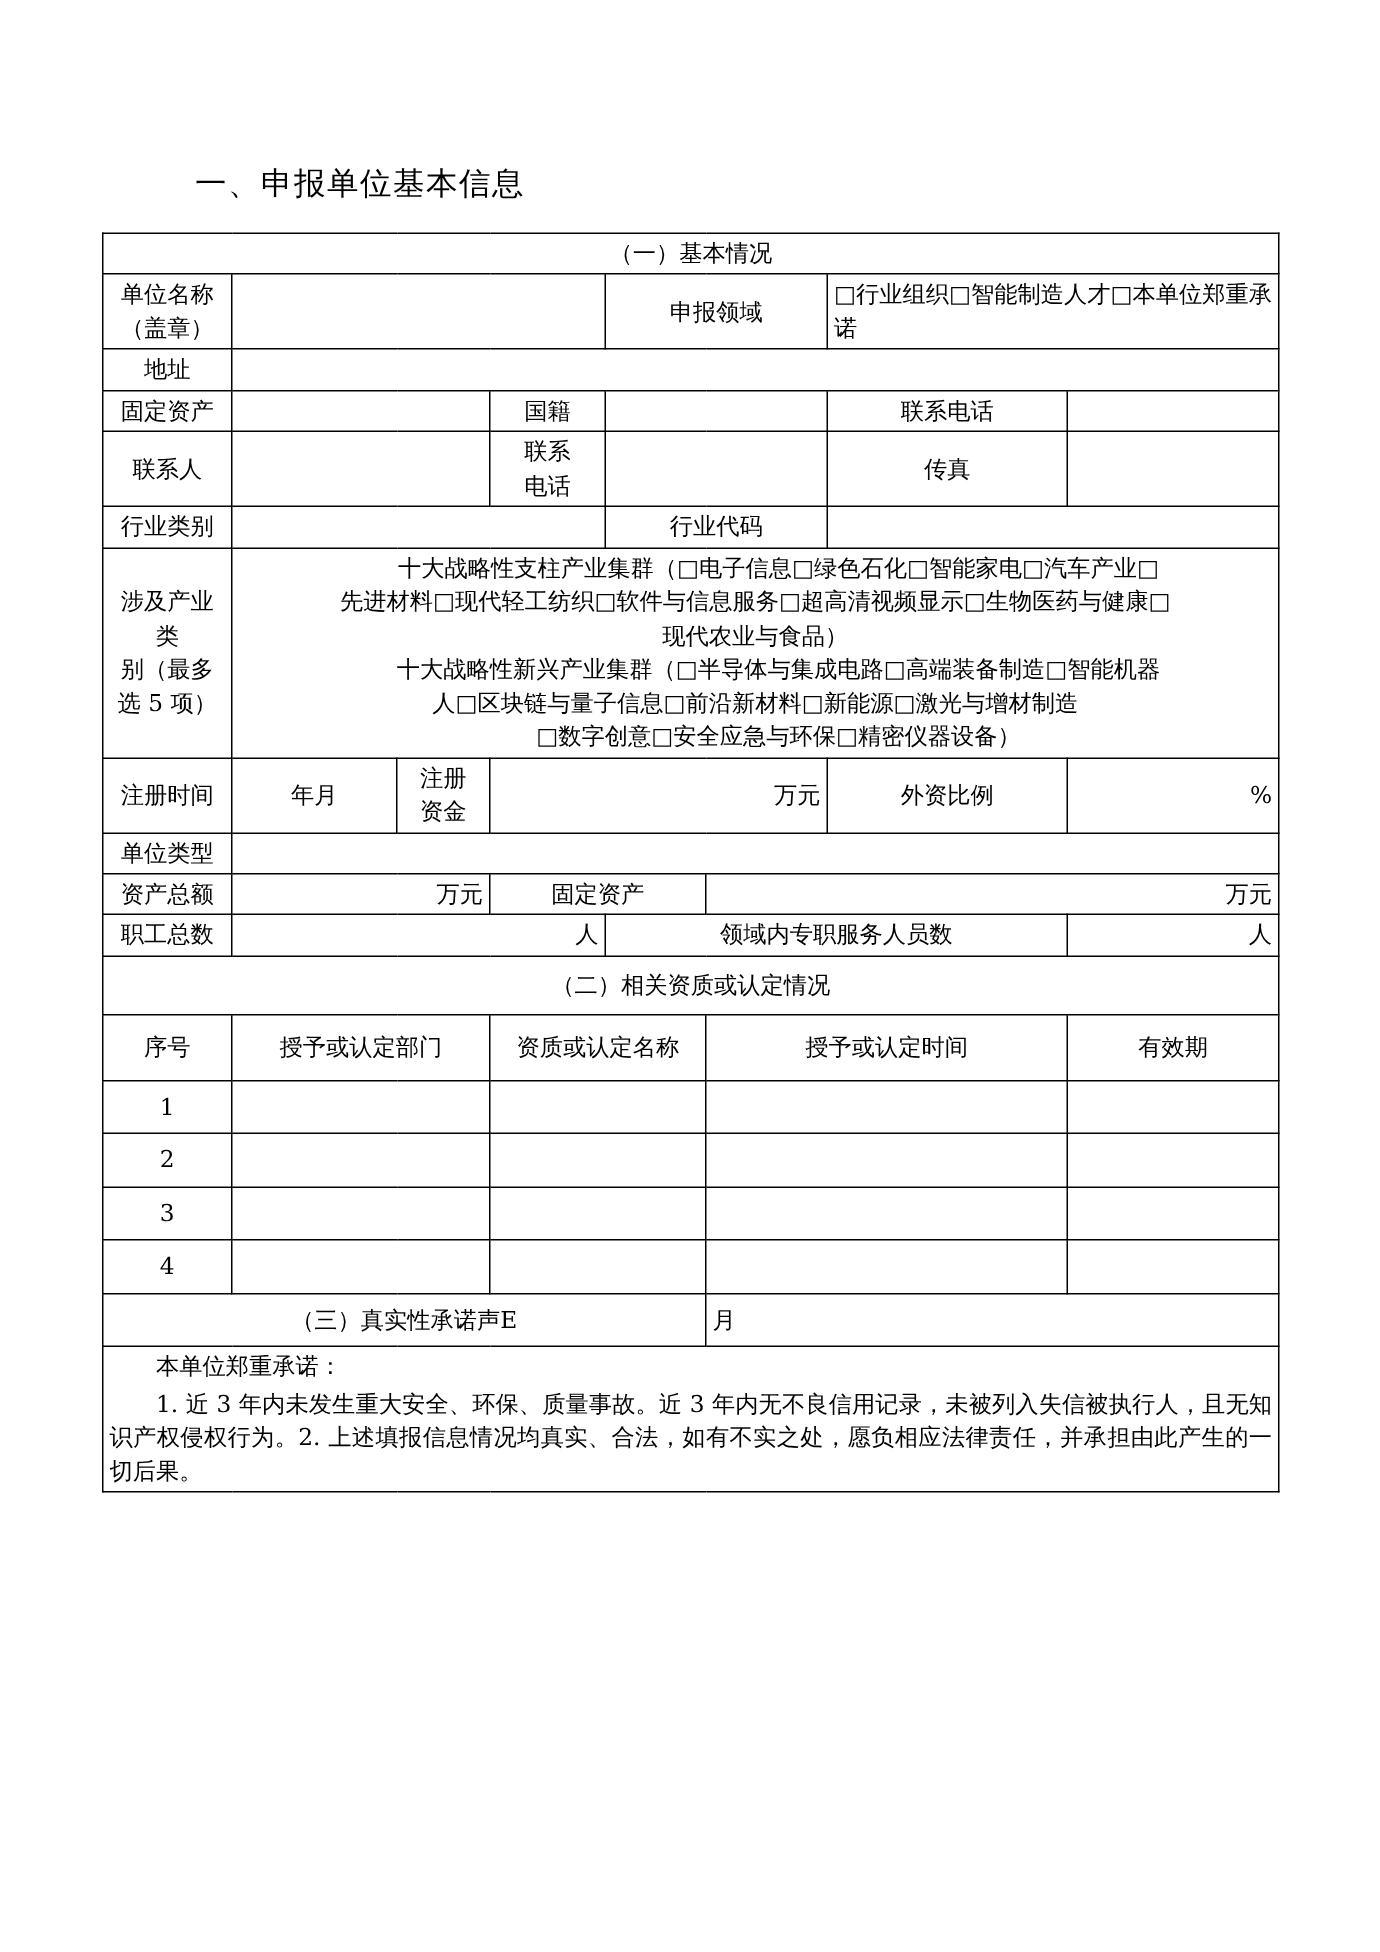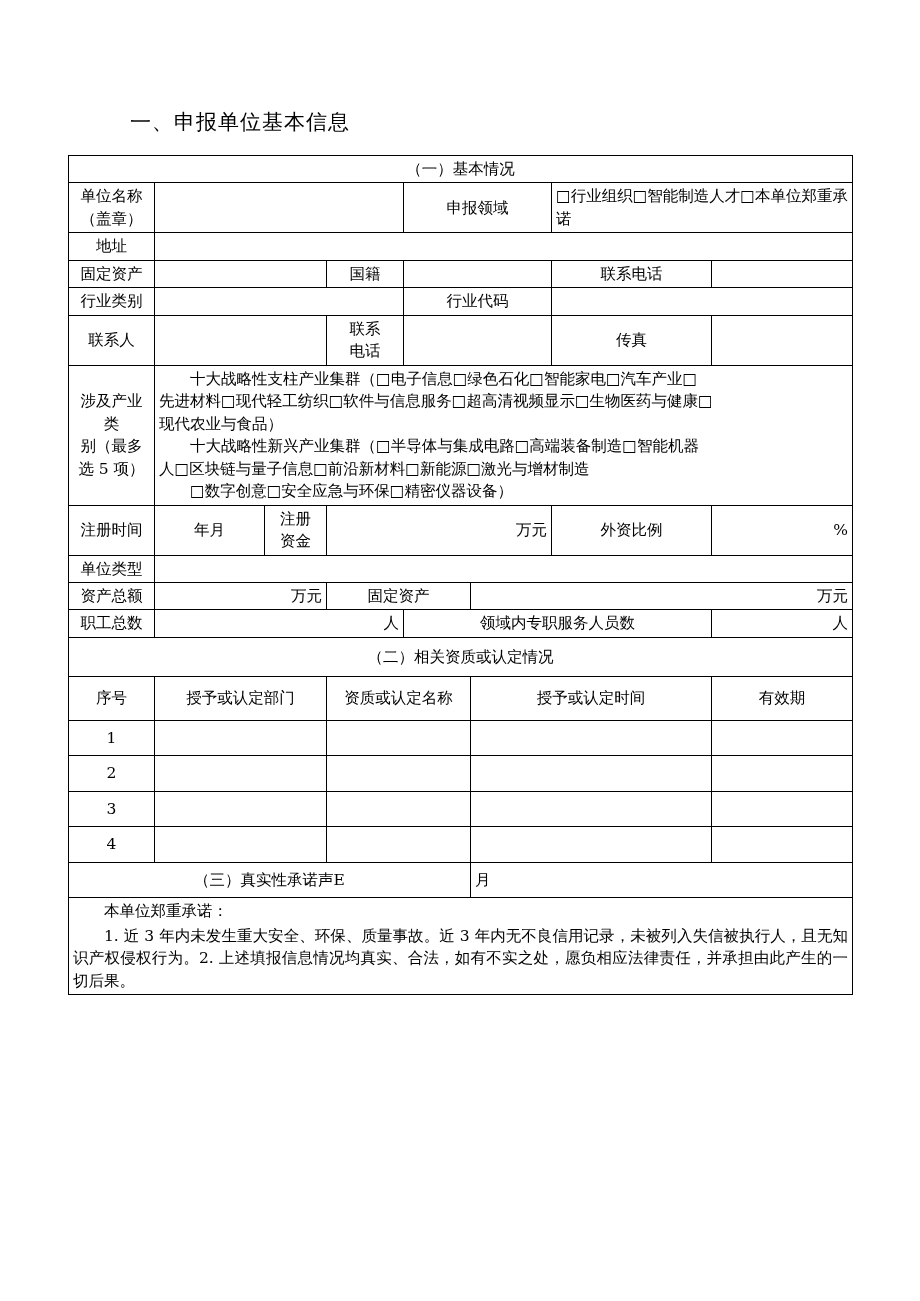--- a/index.html
+++ b/index.html
@@ -50,21 +50,21 @@
   .rgt { text-align: right; }
   .nowrap { white-space: nowrap; }
   .pad-l { padding-left: 8px; }
   .pad-r { padding-right: 8px; }
   .banner {
     text-align: center;
     font-size: 16px;
     padding: 5px 4px;
   }
   .cluster-cell {
-    text-align: left;
+    text-align: center;
     padding: 6px 6px 6px 8px;
     line-height: 1.95;
     font-size: 15.5px;
   }
   .cluster-line { display: block; }
   .indent { text-indent: 2em; }
   .commit-cell {
     padding: 16px 22px 20px 22px;
     line-height: 2.45;
     font-size: 15.5px;
@@ -122,36 +122,36 @@
     <tr>
       <td class="ctr nowrap">固定资产</td>
       <td colspan="2"></td>
       <td class="ctr nowrap">国籍</td>
       <td colspan="2"></td>
       <td class="ctr nowrap">联系电话</td>
       <td></td>
     </tr>
 
     <tr>
+      <td class="ctr nowrap">联系人</td>
+      <td colspan="2"></td>
+      <td class="ctr vmid-2line">
+        <div>联系</div>
+        <div>电话</div>
+      </td>
+      <td colspan="2"></td>
+      <td class="ctr nowrap">传真</td>
+      <td></td>
+    </tr>
+
+    <tr>
       <td class="ctr nowrap">行业类别</td>
       <td colspan="3"></td>
       <td class="ctr nowrap" colspan="2">行业代码</td>
       <td colspan="2"></td>
-    </tr>
-
-    <tr>
-      <td class="ctr nowrap">联系人</td>
-      <td colspan="2"></td>
-      <td class="ctr vmid-2line">
-        <div>联系</div>
-        <div>电话</div>
-      </td>
-      <td colspan="2"></td>
-      <td class="ctr nowrap">传真</td>
-      <td></td>
     </tr>
 
     <tr>
       <td class="ctr">
         <div>涉及产业类</div>
         <div>别（最多</div>
         <div>选 5 项）</div>
       </td>
       <td class="cluster-cell" colspan="7">
         <span class="cluster-line indent">十大战略性支柱产业集群（□电子信息□绿色石化□智能家电□汽车产业□</span>

